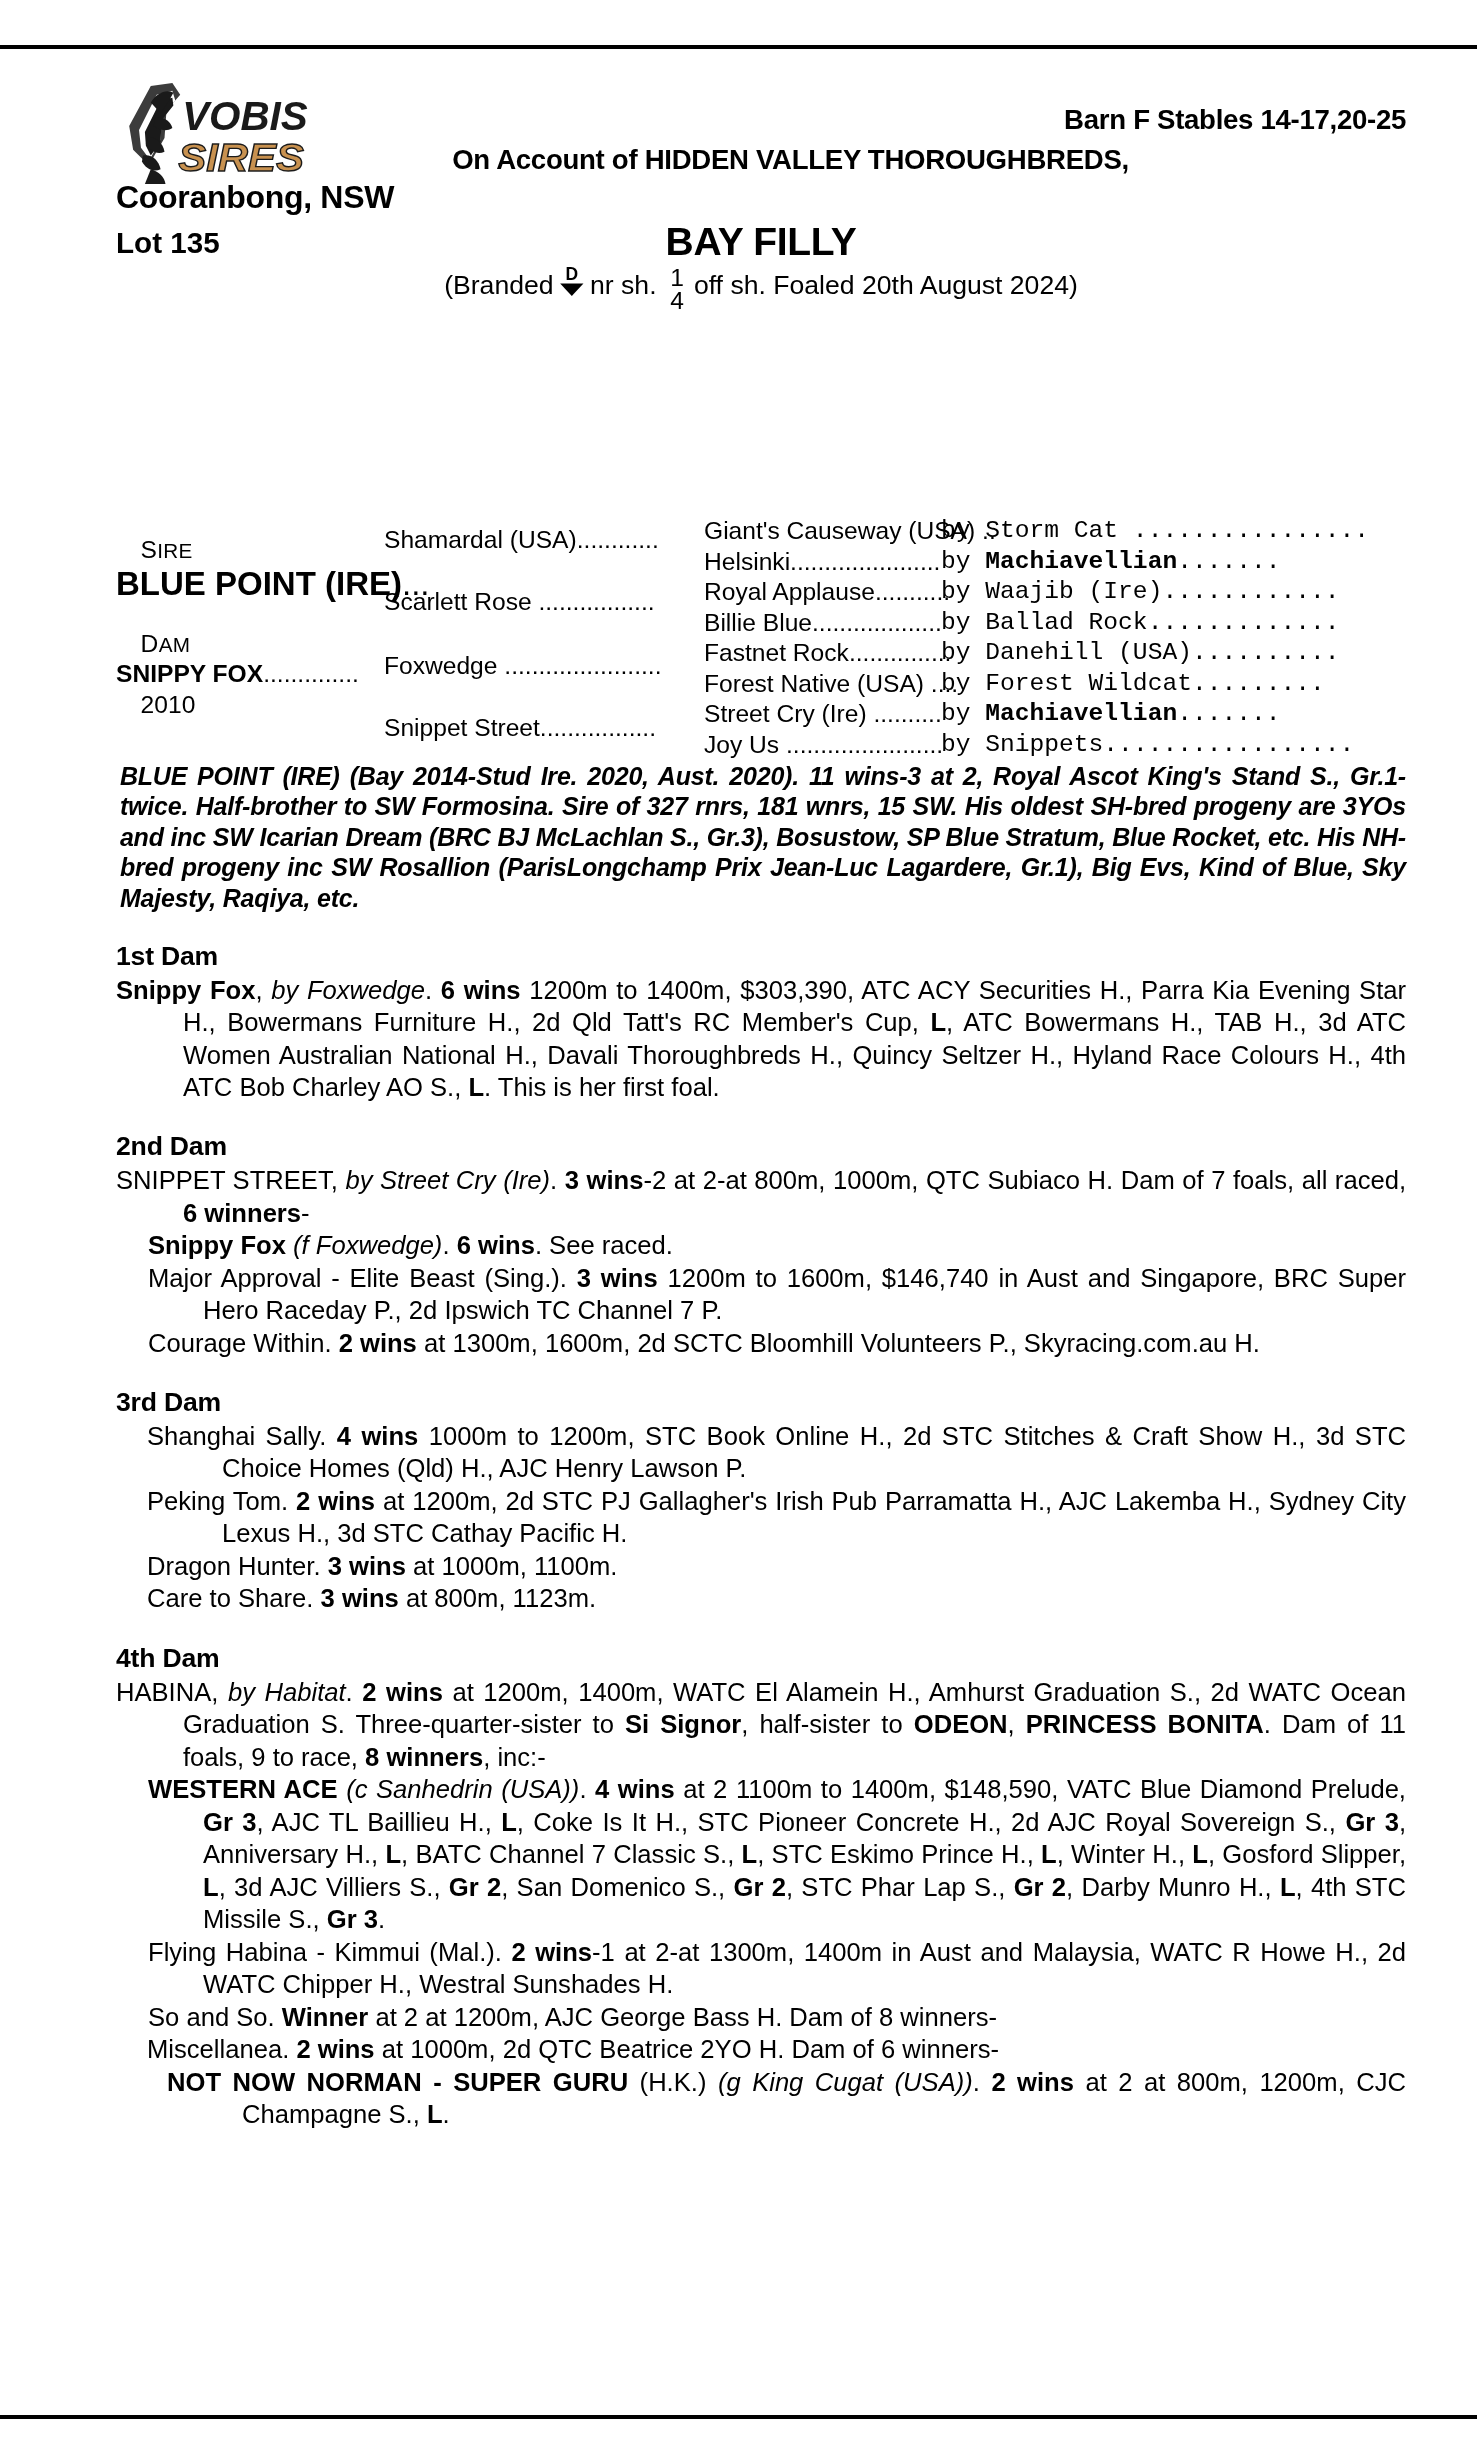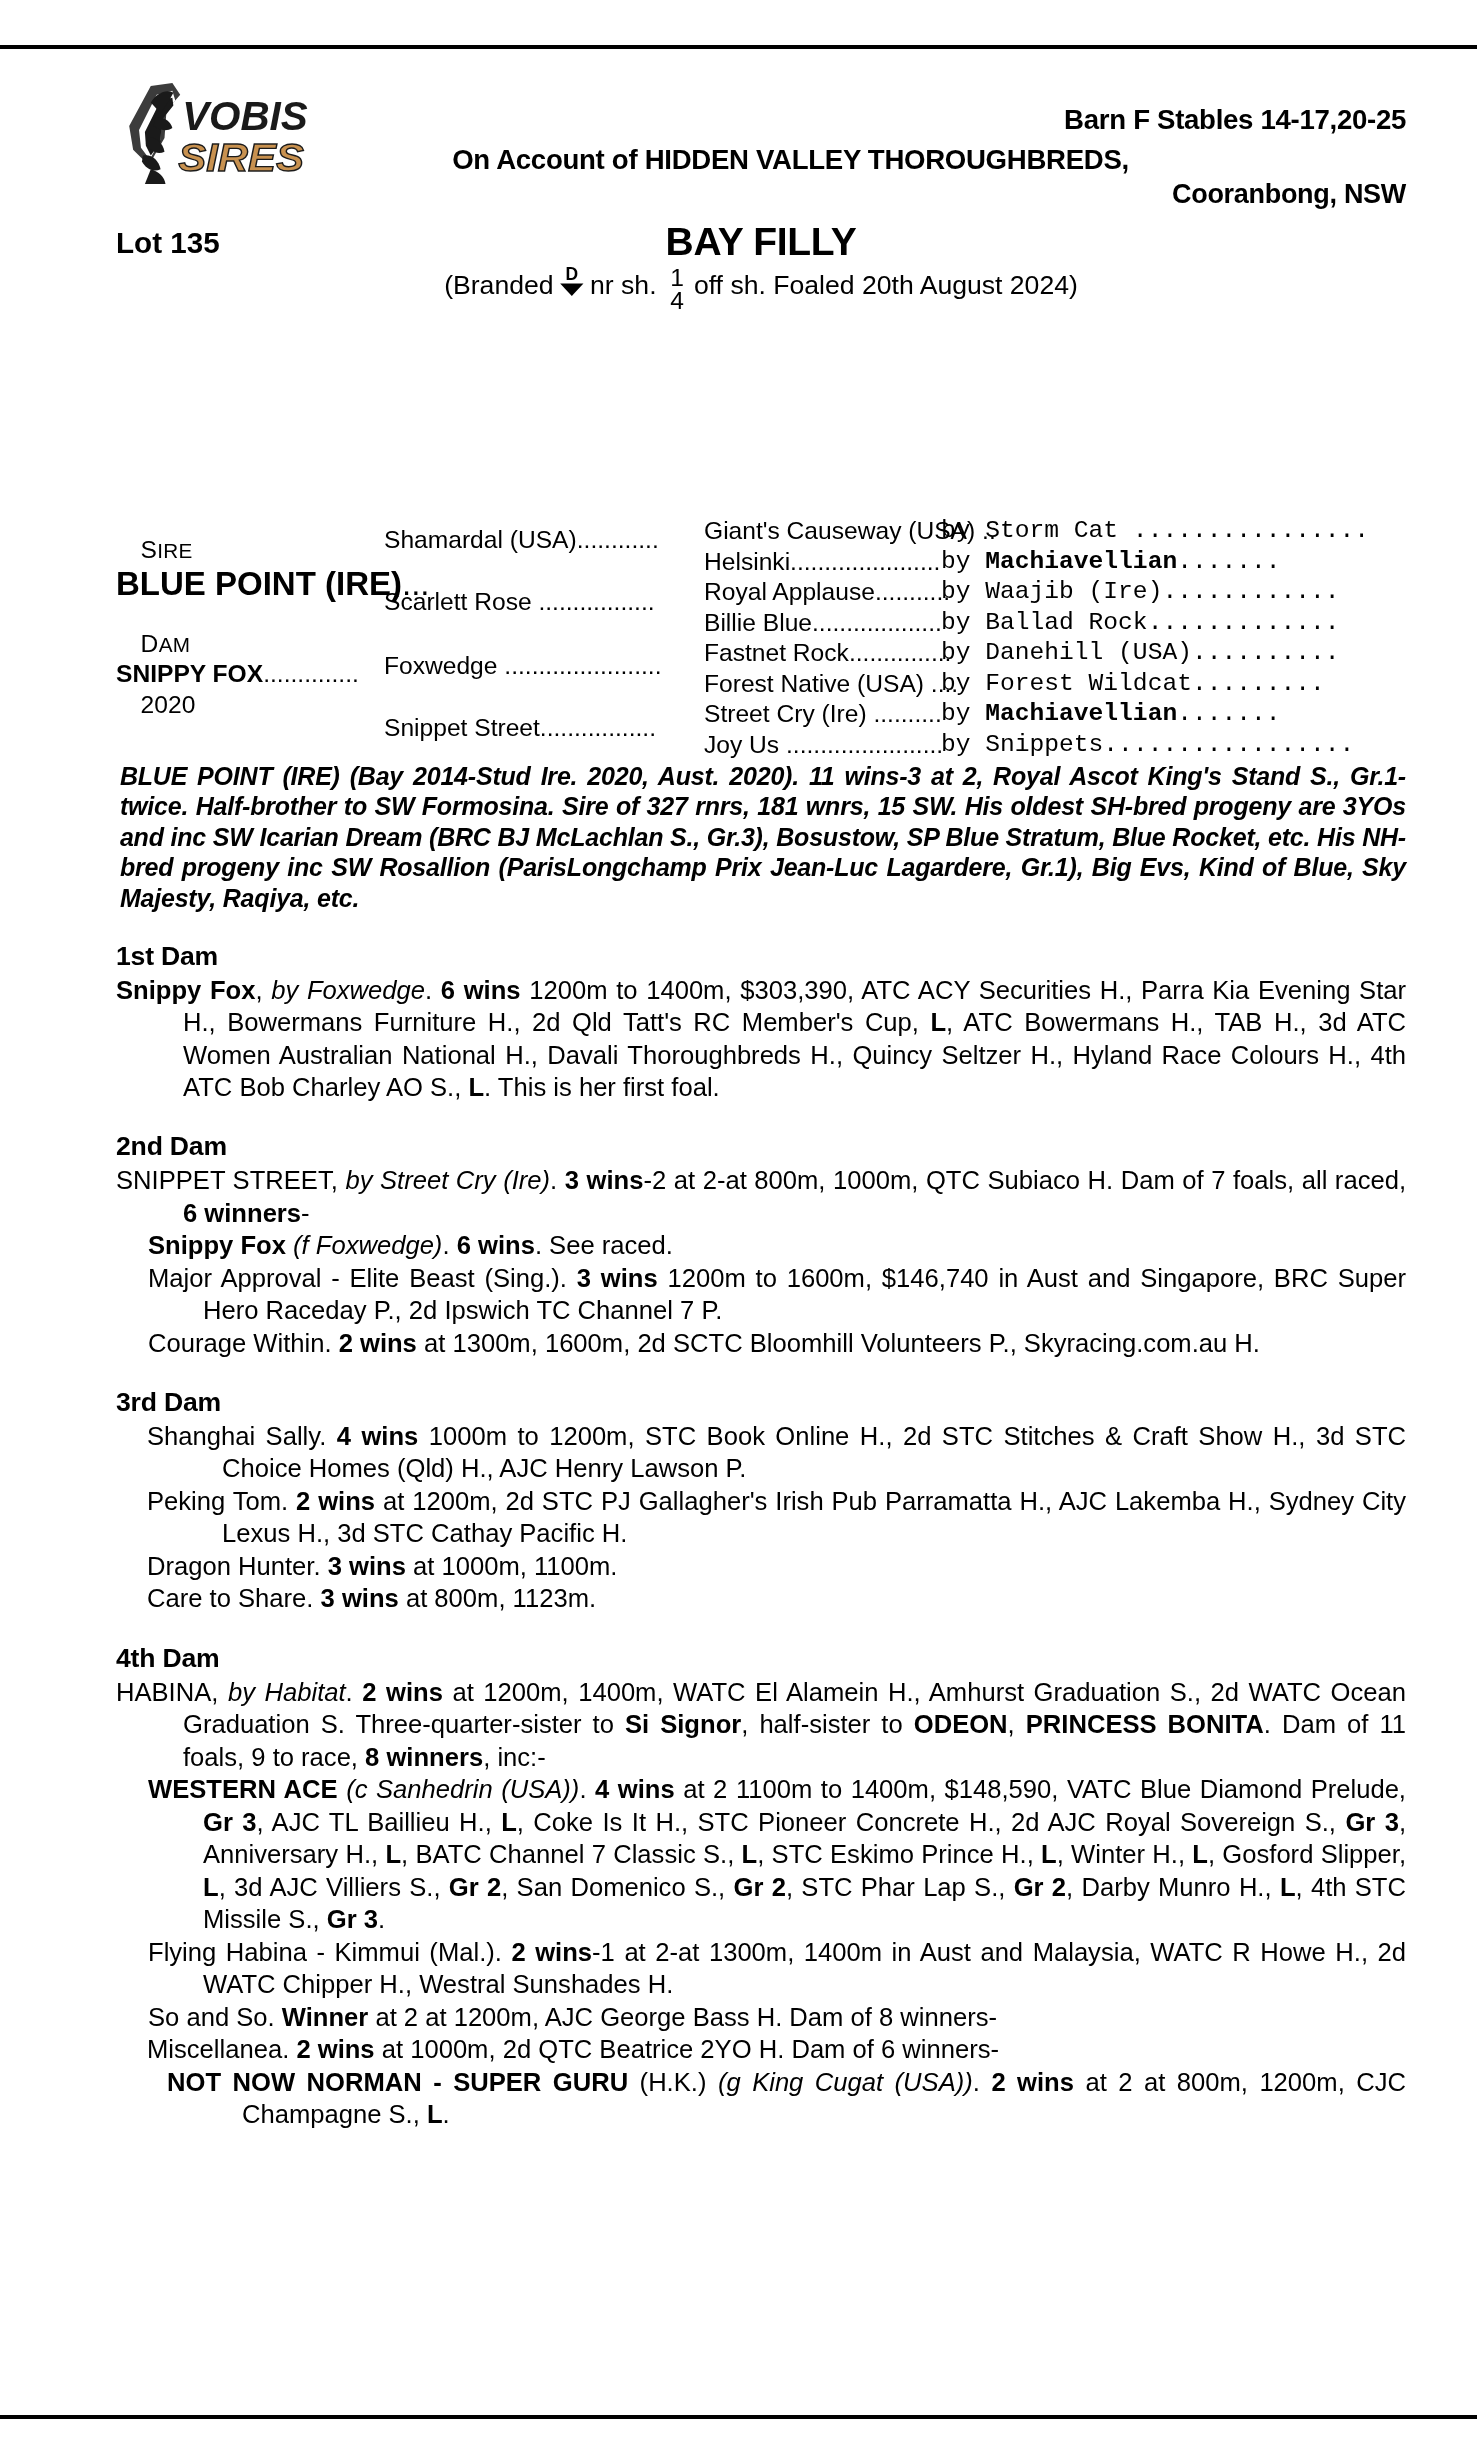--- a/index.html
+++ b/index.html
@@ -74,22 +74,22 @@
     font-size: 27.6px;
     font-weight: bold;
     letter-spacing: -0.3px;
     padding-left: 59px;
     box-sizing: border-box;
   }
   .account-line2 {
     position: absolute;
     left: 0; top: 120px;
     width: 1290px;
-    text-align: right;
-    font-size: 27px;
+    text-align: left;
+    font-size: 32px;
     font-weight: bold;
     letter-spacing: -0.3px;
   }
 
   .lot-line {
     position: absolute;
     left: 0; top: 167px;
     width: 1290px;
     height: 45px;
   }
@@ -331,21 +331,21 @@
         </div>
         <div class="ped-sire-name">
           <span>BLUE POINT (IRE)</span><span style="font-weight:normal">...</span>
         </div>
         <div class="ped-lbl ped-dam-lbl">
           <span class="cap">D</span><span>AM</span>
         </div>
         <div class="ped-dam-name">
           <span>SNIPPY FOX</span><span style="font-weight:normal">..............</span>
         </div>
-        <div class="ped-dam-year">2020</div>
+        <div class="ped-dam-year">2010</div>
       </div>
 
       <div class="ped-col2">
         <div class="g2a">Shamardal (USA)............</div>
         <div class="g2b">Scarlett Rose .................</div>
         <div class="g2c">Foxwedge .......................</div>
         <div class="g2d">Snippet Street.................</div>
       </div>
 
       <div class="ped-col3">

